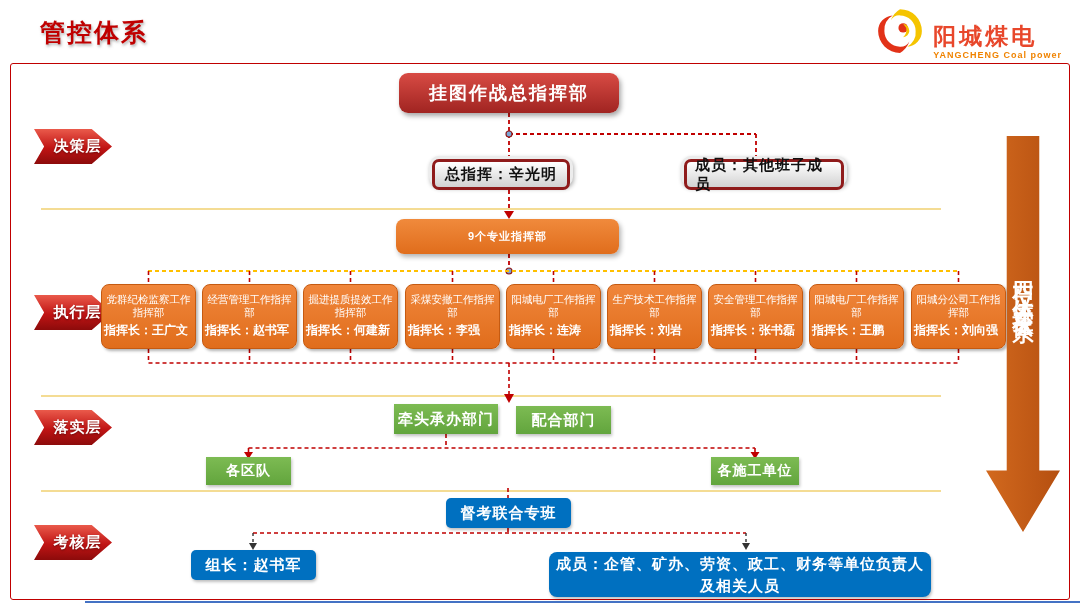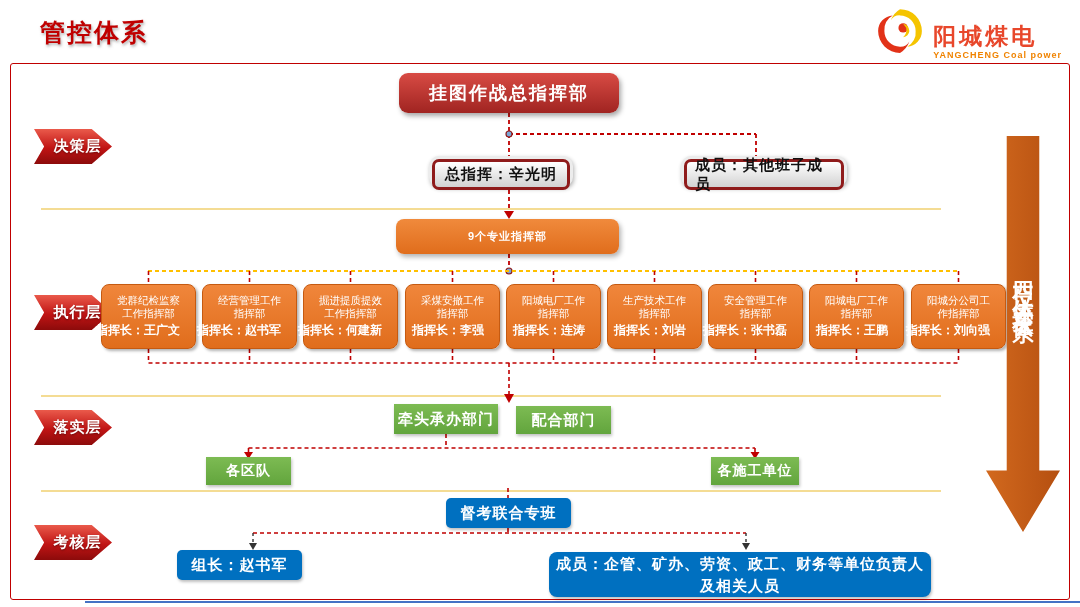--- a/index.html
+++ b/index.html
@@ -55,22 +55,22 @@
     left:385px;top:155px;width:223px;height:35px;border-radius:8px;
     background:linear-gradient(180deg,#f08a3c,#e06d1c);
     box-shadow:2px 3px 5px rgba(0,0,0,.3);
     display:flex;align-items:center;justify-content:center;
     color:#fff;font-size:11px;font-weight:bold;letter-spacing:1px;
   }
   .dept-box{
     top:220px;width:95px;height:65px;border-radius:8px;
     background:linear-gradient(180deg,#f0863b,#e06d1c);
     border:1px solid #c55a11;box-shadow:2px 2px 3px rgba(0,0,0,.3);
-    display:flex;flex-direction:column;align-items:flex-end;justify-content:center;
-    color:#fff;text-align:center;padding:15px;
+    display:flex;flex-direction:column;align-items:flex-start;justify-content:center;
+    color:#fff;text-align:center;padding:2px;font-family:Liberation Mono, monospace;
   }
   .dept-name{font-size:10.5px;line-height:1.25;}
   .dept-leader{font-size:12px;font-weight:bold;margin-top:2px;white-space:nowrap;}
   
   .green-box{
     border-radius:0;background:linear-gradient(180deg,#7dbb53,#62a53d);
     box-shadow:1px 2px 3px rgba(0,0,0,.25);
     display:flex;align-items:center;justify-content:center;
     color:#fff;font-weight:bold;letter-spacing:1px;
   }
@@ -230,21 +230,21 @@
     <div class="dept-name">阳城分公司工作指挥部</div>
     <div class="dept-leader">指挥长：刘向强</div>
   </div>
 
   <div class="abs green-box" style="left:383px;top:340px;width:104px;height:30px;font-size:15px;">牵头承办部门</div>
   <div class="abs green-box" style="left:505px;top:342px;width:95px;height:28px;font-size:15px;">配合部门</div>
   <div class="abs green-box" style="left:195px;top:393px;width:85px;height:28px;font-size:14px;">各区队</div>
   <div class="abs green-box" style="left:700px;top:393px;width:88px;height:28px;font-size:14px;">各施工单位</div>
 
   <div class="abs blue-box" style="left:435px;top:434px;width:125px;height:30px;font-size:15px;">督考联合专班</div>
-  <div class="abs blue-box" style="left:166px;top:486px;width:125px;height:30px;font-size:15px;">组长：赵书军</div>
+  <div class="abs blue-box" style="left:180px;top:486px;width:125px;height:30px;font-size:15px;">组长：赵书军</div>
   <div class="abs blue-box" style="left:538px;top:488px;width:382px;height:45px;font-size:15px;border-radius:8px;text-align:center;line-height:1.45;padding:0 4px;">成员：企管、矿办、劳资、政工、财务等单位负责人及相关人员</div>
 
   <div class="abs side-arrow">
     <div class="side-arrow-text">四位一体管控体系</div>
   </div>
 </div>
 
 <div class="bottom-line"></div>
 
 </body></html>

